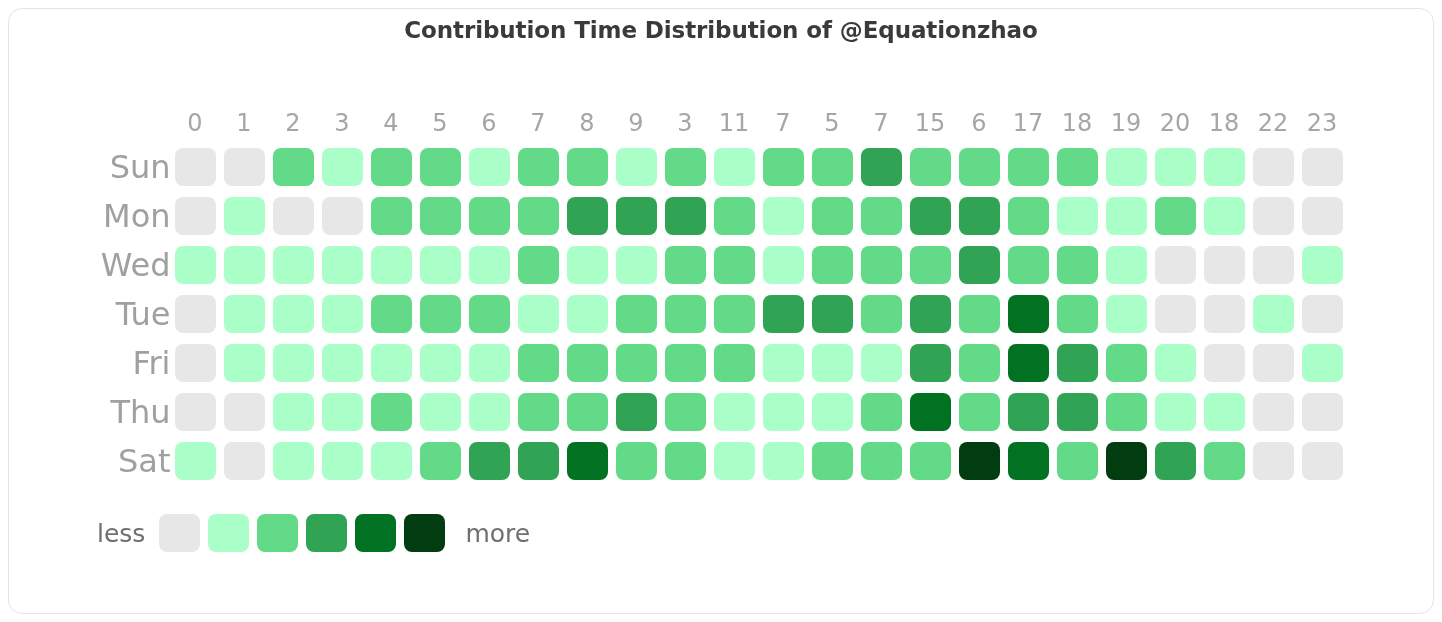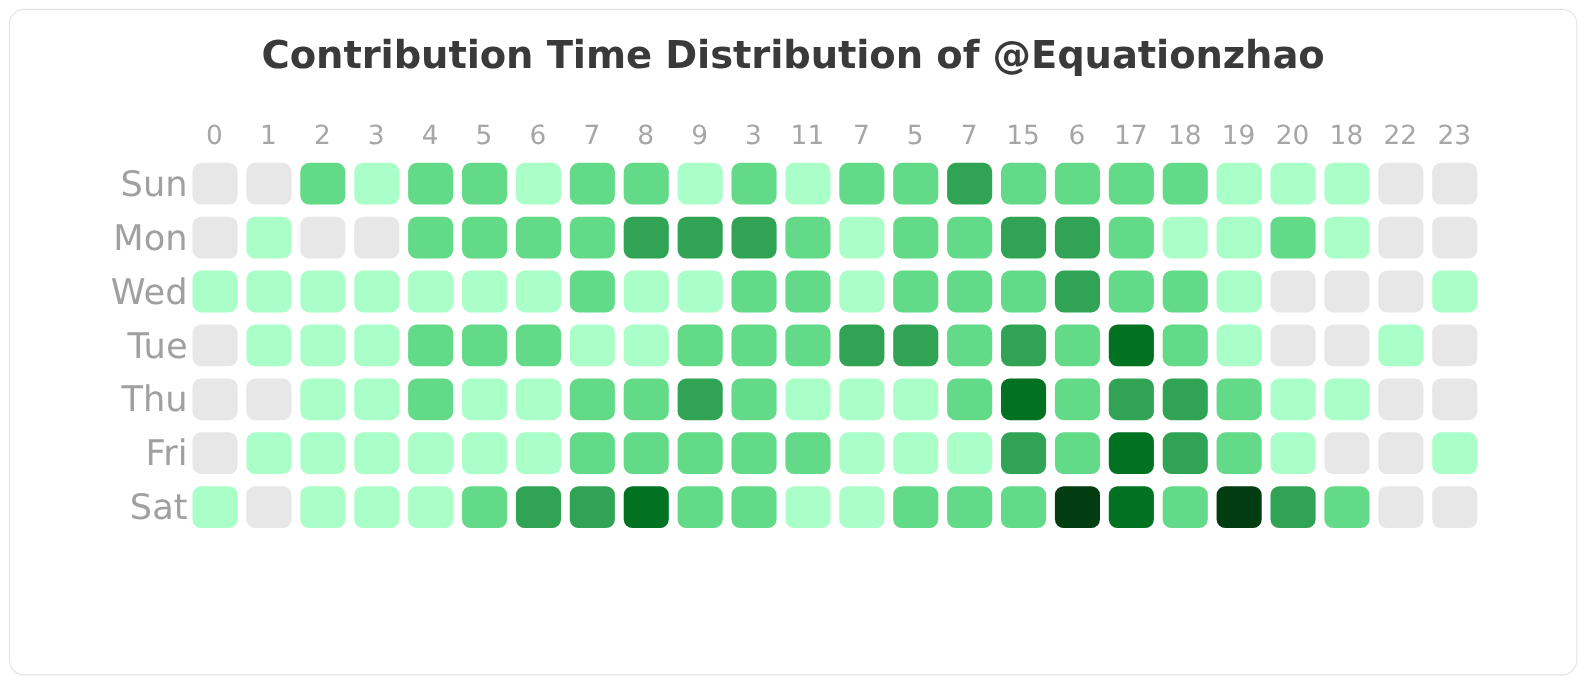--- a/index.html
+++ b/index.html
@@ -18,24 +18,24 @@
     width: 1426px;
     height: 606px;
     background: #ffffff;
     border: 1px solid #e4e4e4;
     border-radius: 14px;
   }
 
   #title {
     position: absolute;
     left: 0;
-    top: 22px;
+    top: 8px;
     width: 100%;
     text-align: center;
-    font-size: 35px;
+    font-size: 23px;
     font-weight: bold;
     color: #3a3a3a;
     letter-spacing: -0.1px;
   }
 
   #grid-wrap {
     position: absolute;
     left: 0;
     top: 95px;
     width: 100%;
@@ -452,167 +452,167 @@
               <div class="sq lv0"></div>
             </td>
             <td class="cell">
               <div class="sq lv1"></div>
             </td>
             <td class="cell">
               <div class="sq lv0"></div>
             </td>
           </tr>
           <tr>
-            <th class="day-label">Thu</th>
-            <td class="cell">
-              <div class="sq lv0"></div>
-            </td>
-            <td class="cell">
-              <div class="sq lv0"></div>
-            </td>
-            <td class="cell">
-              <div class="sq lv1"></div>
-            </td>
-            <td class="cell">
-              <div class="sq lv1"></div>
-            </td>
-            <td class="cell">
-              <div class="sq lv2"></div>
-            </td>
-            <td class="cell">
-              <div class="sq lv1"></div>
-            </td>
-            <td class="cell">
-              <div class="sq lv1"></div>
-            </td>
-            <td class="cell">
-              <div class="sq lv2"></div>
-            </td>
-            <td class="cell">
-              <div class="sq lv2"></div>
-            </td>
-            <td class="cell">
-              <div class="sq lv3"></div>
-            </td>
-            <td class="cell">
-              <div class="sq lv2"></div>
-            </td>
-            <td class="cell">
-              <div class="sq lv1"></div>
-            </td>
-            <td class="cell">
-              <div class="sq lv1"></div>
-            </td>
-            <td class="cell">
-              <div class="sq lv1"></div>
+            <th class="day-label">Fri</th>
+            <td class="cell">
+              <div class="sq lv0"></div>
+            </td>
+            <td class="cell">
+              <div class="sq lv1"></div>
+            </td>
+            <td class="cell">
+              <div class="sq lv1"></div>
+            </td>
+            <td class="cell">
+              <div class="sq lv1"></div>
+            </td>
+            <td class="cell">
+              <div class="sq lv1"></div>
+            </td>
+            <td class="cell">
+              <div class="sq lv1"></div>
+            </td>
+            <td class="cell">
+              <div class="sq lv1"></div>
+            </td>
+            <td class="cell">
+              <div class="sq lv2"></div>
+            </td>
+            <td class="cell">
+              <div class="sq lv2"></div>
+            </td>
+            <td class="cell">
+              <div class="sq lv2"></div>
+            </td>
+            <td class="cell">
+              <div class="sq lv2"></div>
+            </td>
+            <td class="cell">
+              <div class="sq lv2"></div>
+            </td>
+            <td class="cell">
+              <div class="sq lv1"></div>
+            </td>
+            <td class="cell">
+              <div class="sq lv1"></div>
+            </td>
+            <td class="cell">
+              <div class="sq lv1"></div>
+            </td>
+            <td class="cell">
+              <div class="sq lv3"></div>
             </td>
             <td class="cell">
               <div class="sq lv2"></div>
             </td>
             <td class="cell">
               <div class="sq lv4"></div>
             </td>
             <td class="cell">
-              <div class="sq lv2"></div>
-            </td>
-            <td class="cell">
-              <div class="sq lv3"></div>
-            </td>
-            <td class="cell">
-              <div class="sq lv3"></div>
-            </td>
-            <td class="cell">
-              <div class="sq lv2"></div>
-            </td>
-            <td class="cell">
-              <div class="sq lv1"></div>
-            </td>
-            <td class="cell">
-              <div class="sq lv1"></div>
-            </td>
-            <td class="cell">
-              <div class="sq lv0"></div>
-            </td>
-            <td class="cell">
-              <div class="sq lv0"></div>
+              <div class="sq lv3"></div>
+            </td>
+            <td class="cell">
+              <div class="sq lv2"></div>
+            </td>
+            <td class="cell">
+              <div class="sq lv1"></div>
+            </td>
+            <td class="cell">
+              <div class="sq lv0"></div>
+            </td>
+            <td class="cell">
+              <div class="sq lv0"></div>
+            </td>
+            <td class="cell">
+              <div class="sq lv1"></div>
             </td>
           </tr>
           <tr>
-            <th class="day-label">Fri</th>
-            <td class="cell">
-              <div class="sq lv0"></div>
-            </td>
-            <td class="cell">
-              <div class="sq lv1"></div>
-            </td>
-            <td class="cell">
-              <div class="sq lv1"></div>
-            </td>
-            <td class="cell">
-              <div class="sq lv1"></div>
-            </td>
-            <td class="cell">
-              <div class="sq lv1"></div>
-            </td>
-            <td class="cell">
-              <div class="sq lv1"></div>
-            </td>
-            <td class="cell">
-              <div class="sq lv1"></div>
-            </td>
-            <td class="cell">
-              <div class="sq lv2"></div>
-            </td>
-            <td class="cell">
-              <div class="sq lv2"></div>
-            </td>
-            <td class="cell">
-              <div class="sq lv2"></div>
-            </td>
-            <td class="cell">
-              <div class="sq lv2"></div>
-            </td>
-            <td class="cell">
-              <div class="sq lv2"></div>
-            </td>
-            <td class="cell">
-              <div class="sq lv1"></div>
-            </td>
-            <td class="cell">
-              <div class="sq lv1"></div>
-            </td>
-            <td class="cell">
-              <div class="sq lv1"></div>
-            </td>
-            <td class="cell">
-              <div class="sq lv3"></div>
+            <th class="day-label">Thu</th>
+            <td class="cell">
+              <div class="sq lv0"></div>
+            </td>
+            <td class="cell">
+              <div class="sq lv0"></div>
+            </td>
+            <td class="cell">
+              <div class="sq lv1"></div>
+            </td>
+            <td class="cell">
+              <div class="sq lv1"></div>
+            </td>
+            <td class="cell">
+              <div class="sq lv2"></div>
+            </td>
+            <td class="cell">
+              <div class="sq lv1"></div>
+            </td>
+            <td class="cell">
+              <div class="sq lv1"></div>
+            </td>
+            <td class="cell">
+              <div class="sq lv2"></div>
+            </td>
+            <td class="cell">
+              <div class="sq lv2"></div>
+            </td>
+            <td class="cell">
+              <div class="sq lv3"></div>
+            </td>
+            <td class="cell">
+              <div class="sq lv2"></div>
+            </td>
+            <td class="cell">
+              <div class="sq lv1"></div>
+            </td>
+            <td class="cell">
+              <div class="sq lv1"></div>
+            </td>
+            <td class="cell">
+              <div class="sq lv1"></div>
             </td>
             <td class="cell">
               <div class="sq lv2"></div>
             </td>
             <td class="cell">
               <div class="sq lv4"></div>
             </td>
             <td class="cell">
-              <div class="sq lv3"></div>
-            </td>
-            <td class="cell">
-              <div class="sq lv2"></div>
-            </td>
-            <td class="cell">
-              <div class="sq lv1"></div>
-            </td>
-            <td class="cell">
-              <div class="sq lv0"></div>
-            </td>
-            <td class="cell">
-              <div class="sq lv0"></div>
-            </td>
-            <td class="cell">
-              <div class="sq lv1"></div>
+              <div class="sq lv2"></div>
+            </td>
+            <td class="cell">
+              <div class="sq lv3"></div>
+            </td>
+            <td class="cell">
+              <div class="sq lv3"></div>
+            </td>
+            <td class="cell">
+              <div class="sq lv2"></div>
+            </td>
+            <td class="cell">
+              <div class="sq lv1"></div>
+            </td>
+            <td class="cell">
+              <div class="sq lv1"></div>
+            </td>
+            <td class="cell">
+              <div class="sq lv0"></div>
+            </td>
+            <td class="cell">
+              <div class="sq lv0"></div>
             </td>
           </tr>
           <tr>
             <th class="day-label">Sat</th>
             <td class="cell">
               <div class="sq lv1"></div>
             </td>
             <td class="cell">
               <div class="sq lv0"></div>
             </td>
@@ -680,14 +680,26 @@
               <div class="sq lv0"></div>
             </td>
             <td class="cell">
               <div class="sq lv0"></div>
             </td>
           </tr>
         </tbody>
     </table>
   </div>
 
+  <div id="legend">
+    <span class="legend-text">less</span>
+    <div id="legend-swatches">
+        <div class="legend-sq lv0"></div>
+        <div class="legend-sq lv1"></div>
+        <div class="legend-sq lv2"></div>
+        <div class="legend-sq lv3"></div>
+        <div class="legend-sq lv4"></div>
+        <div class="legend-sq lv5"></div>
+      </div>
+    <span class="legend-text">more</span>
+  </div>
 
 </div>
 
 </body></html>

